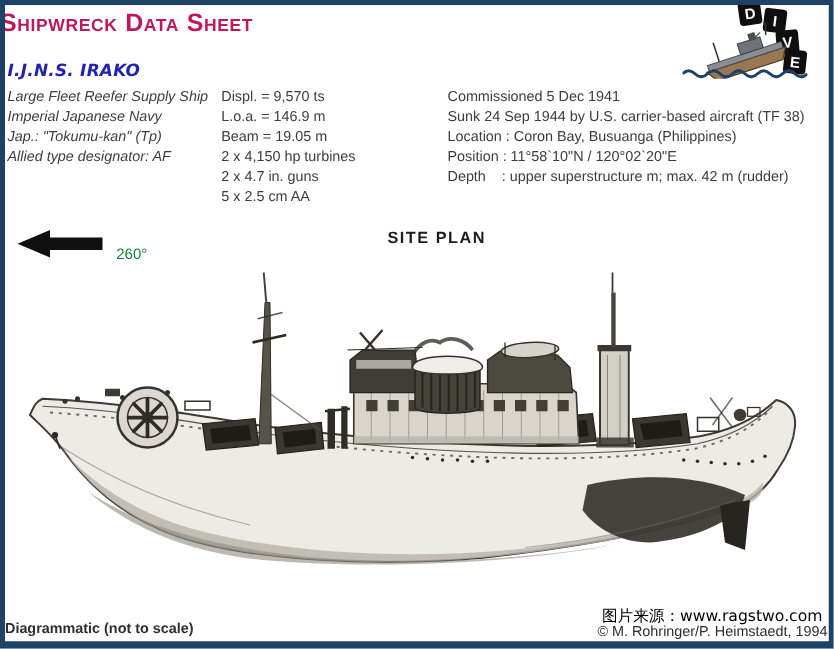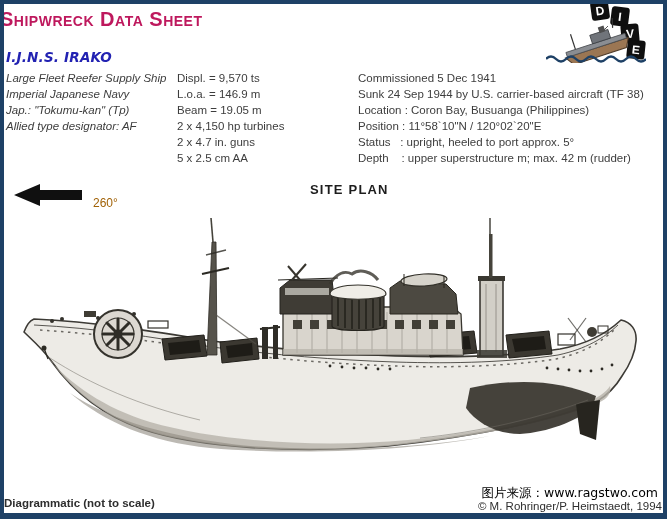--- a/index.html
+++ b/index.html
@@ -18,21 +18,21 @@
   .ship-name{
     position:absolute;left:6px;top:49px;
     font-family:"DejaVu Sans",sans-serif;font-weight:bold;font-style:italic;
     font-size:13.5px;color:#2222b2;letter-spacing:.2px;
   }
   .info-col{position:absolute;top:70px;color:#3d3d3d;font-size:11.5px;}
   .info-line{height:16px;line-height:16px;white-space:pre;}
   .col1{left:6px;font-style:italic;}
   .col2{left:177px;}
   .col3{left:318px;margin-left:40px;}
-  .bearing-label{position:absolute;left:93px;top:196px;font-size:12px;color:#a16207;}
+  .bearing-label{position:absolute;left:93px;top:196px;font-size:12px;color:#15803d;}
   .site-plan{
     position:absolute;left:297px;top:182px;font-weight:bold;font-size:13px;
     letter-spacing:1.2px;color:#1d1d1d;margin-left:13px;
   }
   .arrow-svg{position:absolute;left:12px;top:183px;}
   .ship-svg{position:absolute;left:0;top:208px;}
   .footer-note{position:absolute;left:4px;top:497px;font-weight:bold;font-size:11.5px;color:#2e2e2e;text-align:right;}
   .watermark{position:absolute;right:9px;top:485px;font-family:"DejaVu Sans",sans-serif;font-size:12.5px;color:#000;padding-left:8px;}
   .copyright{position:absolute;right:5px;top:500px;font-weight:normal;font-size:11.5px;color:#2e2e2e;}
   .logo{position:absolute;left:546px;top:2px;width:116px;height:61px;z-index:10;}
@@ -90,21 +90,20 @@
     <div class="info-line">Beam = 19.05 m</div>
     <div class="info-line">2 x 4,150 hp turbines</div>
     <div class="info-line">2 x 4.7 in. guns</div>
     <div class="info-line">5 x 2.5 cm AA</div>
   </div>
   <div class="info-col col3">
     <div class="info-line">Commissioned 5 Dec 1941</div>
     <div class="info-line">Sunk 24 Sep 1944 by U.S. carrier-based aircraft (TF 38)</div>
     <div class="info-line">Location : Coron Bay, Busuanga (Philippines)</div>
     <div class="info-line">Position : 11°58`10"N / 120°02`20"E</div>
-    <div class="info-line">Status   : upright, heeled to port approx. 5°</div>
     <div class="info-line">Depth    : upper superstructure m; max. 42 m (rudder)</div>
   </div>
 
   <svg class="arrow-svg" width="72" height="24" viewBox="0 0 72 24">
     <polygon points="70,7 28,7 28,1 2,12 28,23 28,17 70,17" fill="#101010"></polygon>
   </svg>
   <div class="bearing-label">260°</div>
 
   <div class="site-plan">SITE PLAN</div>
 

